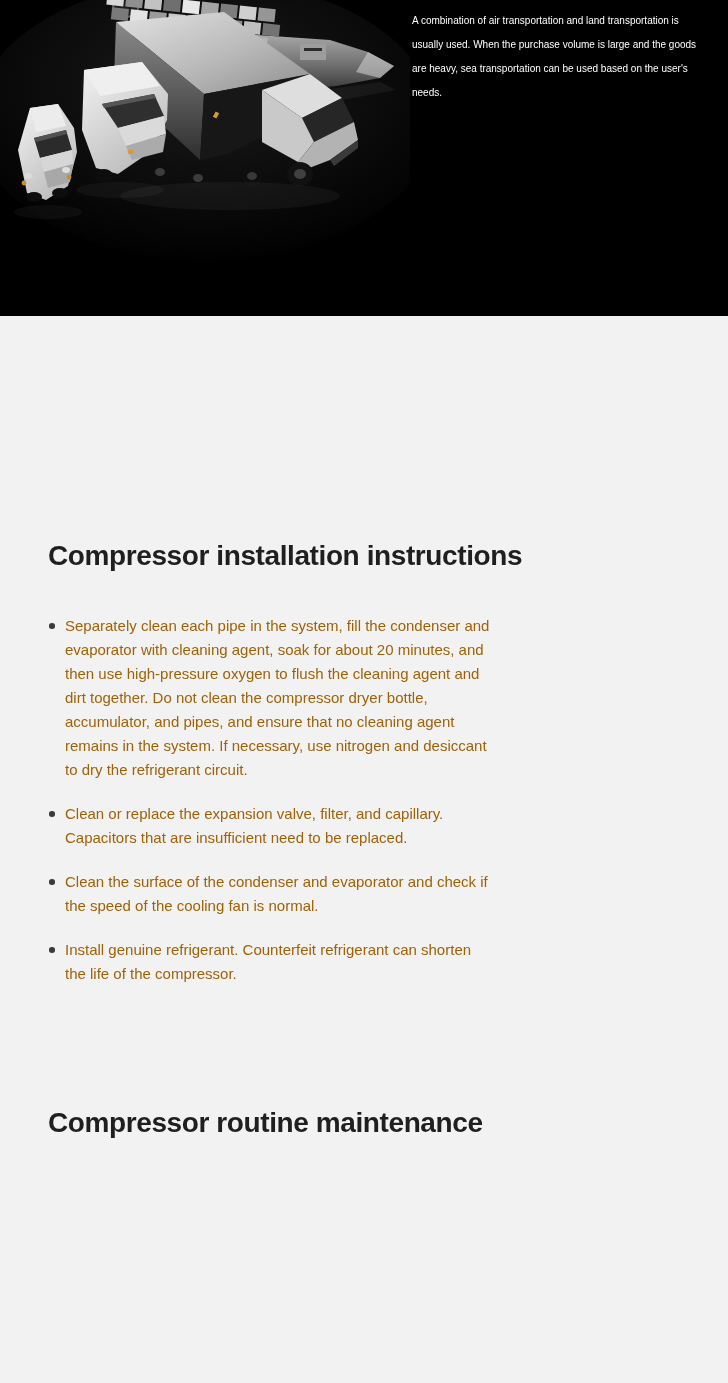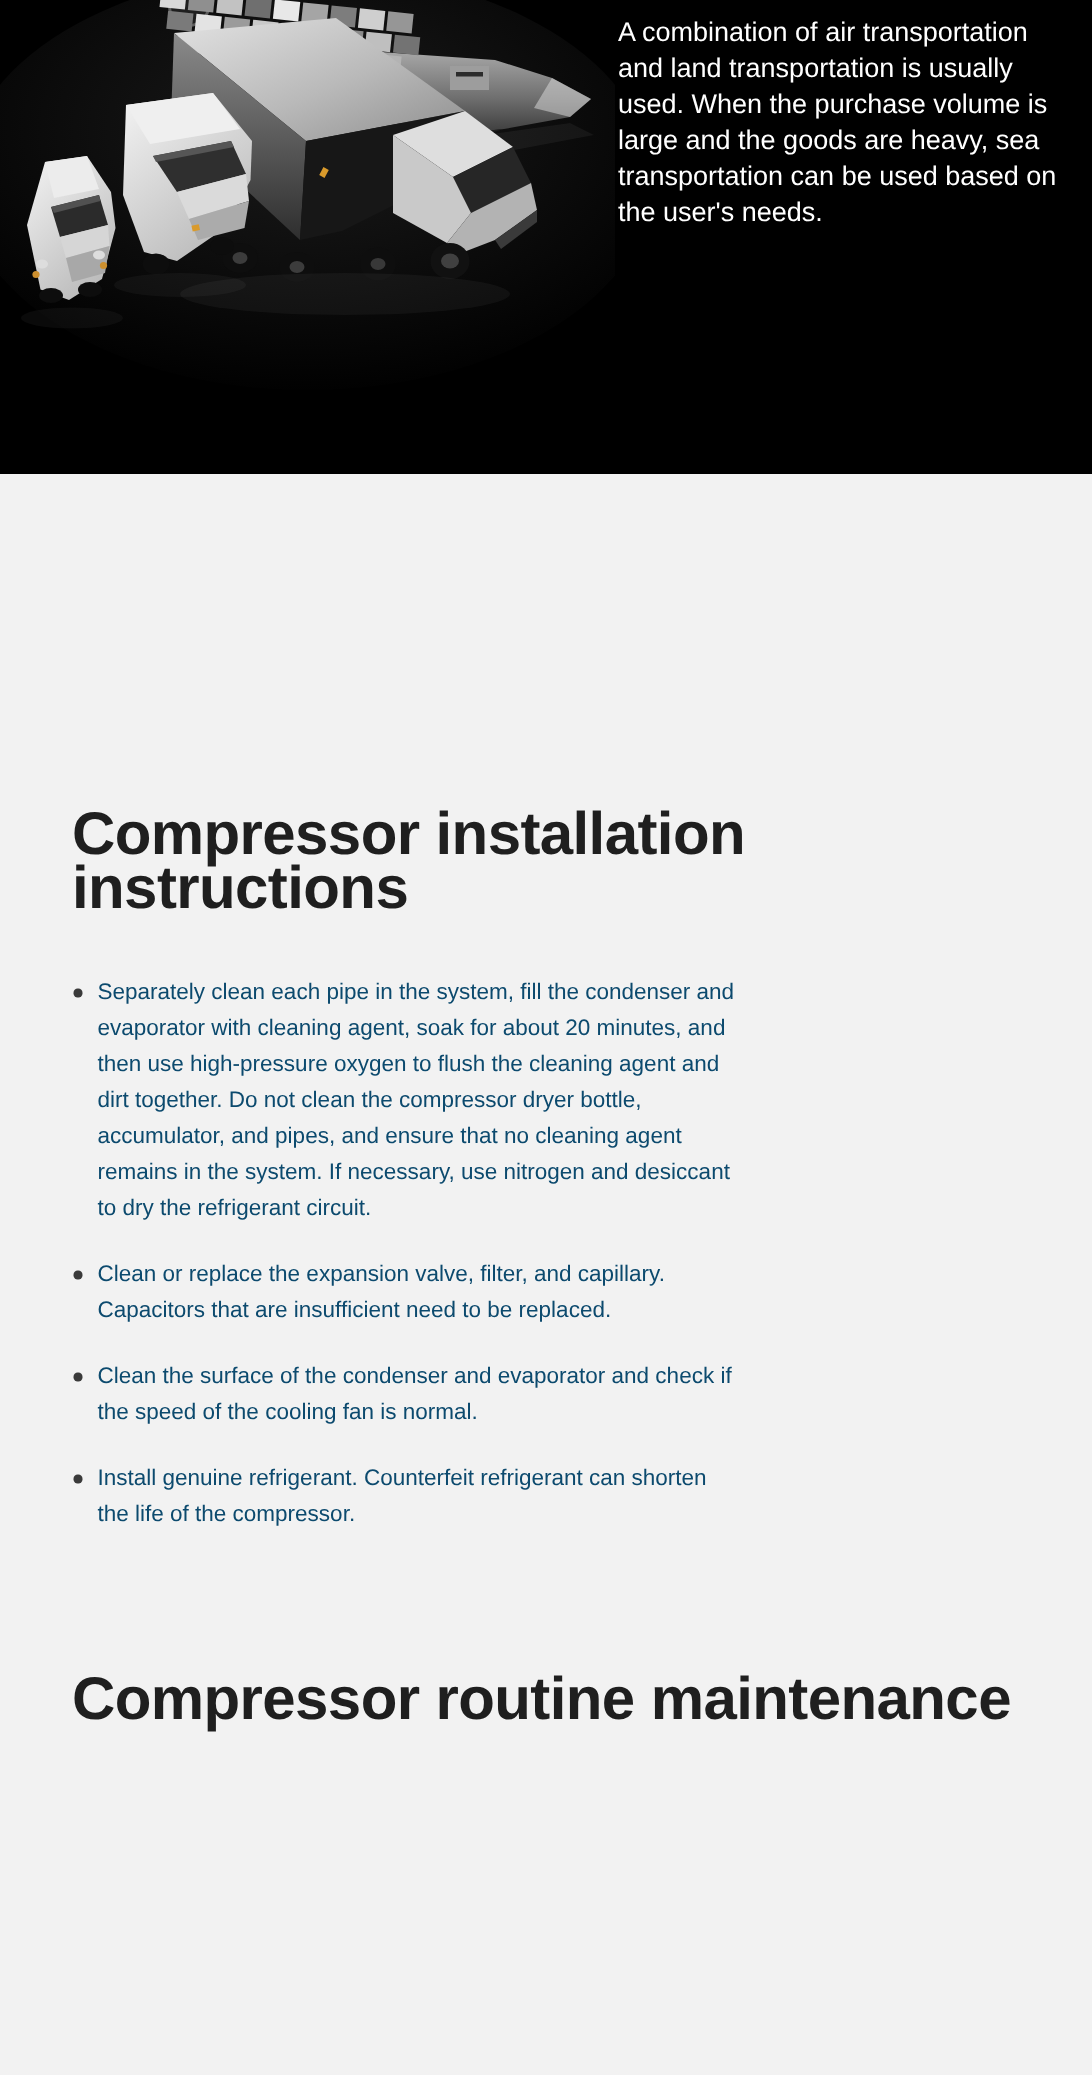--- a/index.html
+++ b/index.html
@@ -26,63 +26,63 @@
     width: 410px; height: 316px;
     display: block;
   }
   .hero-text {
     position: absolute;
     left: 412px;
     top: 9px;
     width: 294px;
     margin: 0;
     color: #ffffff;
-    font-size: 18px;
+    font-size: 10px;
     line-height: 24px;
     font-weight: 400;
   }
 
   
   .content {
     padding: 222px 48px 0 48px;
   }
   .section-title {
     margin: 0;
-    font-size: 40px;
+    font-size: 28px;
     line-height: 36px;
     font-weight: 700;
     color: #1f1f1f;
     letter-spacing: -0.4px;
   }
   .bullet-list {
     list-style: none;
     margin: 40px 0 0 0;
     padding: 0;
     width: 446px;
   }
   .bullet-list li {
     position: relative;
     padding-left: 17px;
     margin: 0 0 20px 0;
-    color: #0c4a6e;
+    color: #a16207;
     font-size: 15px;
     line-height: 24px;
   }
   .bullet-list li::before {
     content: "";
     position: absolute;
     left: 1px;
     top: 9px;
     width: 5.5px;
     height: 5.5px;
     border-radius: 50%;
     background: #3a3a3a;
   }
   .section-title.second {
-    margin-top: 93px;
+    margin-top: 119px;
   }
 </style>
 </head>
 <body>
 
 <div class="hero">
 
   <svg class="fleet-svg" viewBox="0 0 410 316" xmlns="http://www.w3.org/2000/svg">
     <defs>
       <radialGradient id="glow" cx="50%" cy="38%" r="65%">

